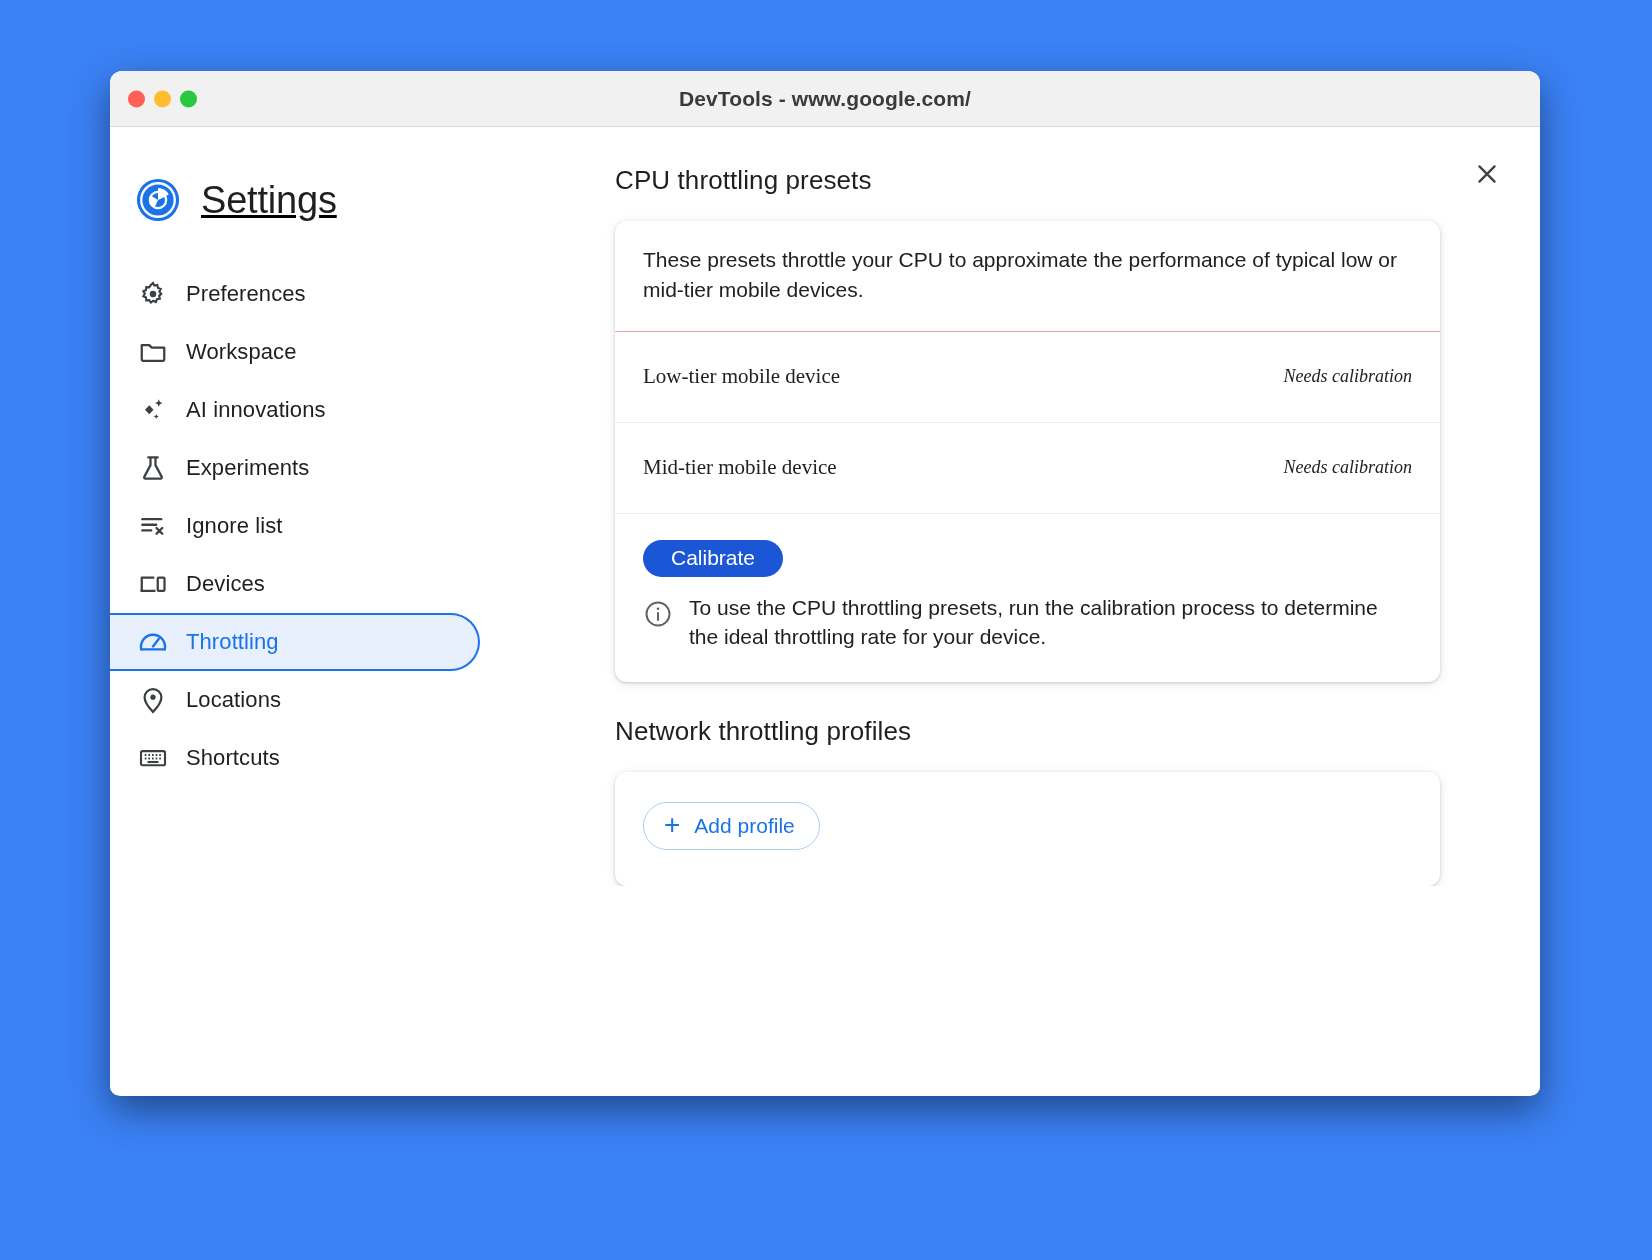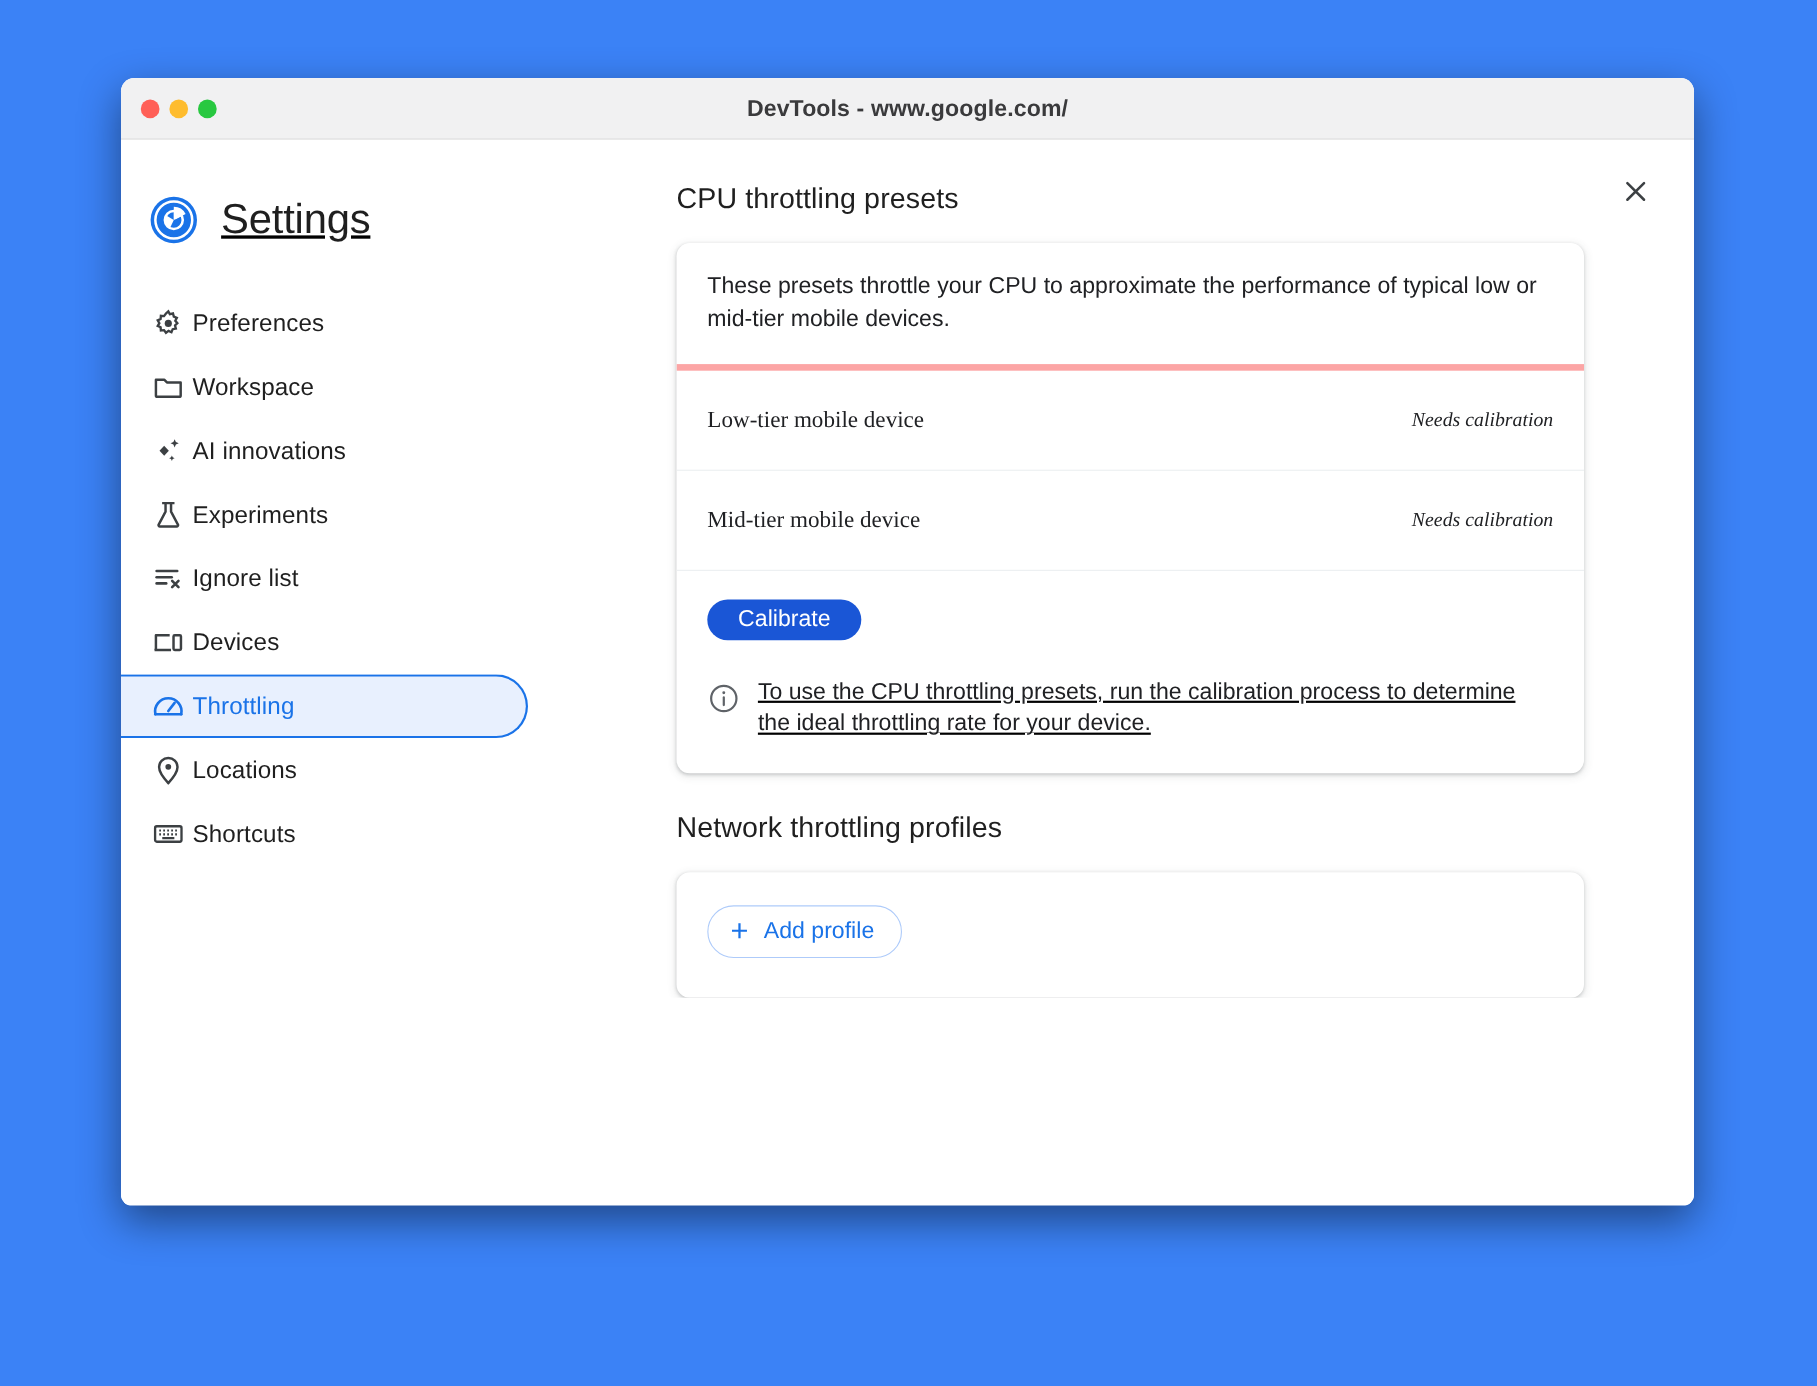--- a/index.html
+++ b/index.html
@@ -116,21 +116,21 @@
     color: #1f1f1f;
     font-weight: normal;
     letter-spacing: -0.2px;
   }
 
   .nav { display: flex; flex-direction: column; }
 
   .nav-item {
     display: flex;
     align-items: center;
-    gap: 6px;
+    gap: 17px;
     height: 58px;
     padding-left: 27px;
     border: 2px solid transparent;
     border-left: none;
     border-radius: 0 29px 29px 0;
     margin-right: 28px;
     cursor: pointer;
     color: #1f1f1f;
   }
   .nav-item .nav-icon {
@@ -167,21 +167,21 @@
 
   .card {
     background: #ffffff;
     border-radius: 12px;
     box-shadow: 0 1px 3px rgba(60,64,67,0.22), 0 2px 8px 1px rgba(60,64,67,0.10);
     overflow: hidden;
   }
 
   .card-desc {
     padding: 24px 28px 26px 28px;
-    border-bottom: 6px solid #fca5a5;
+    border-bottom: 1px solid #fca5a5;
     font-size: 21px;
     line-height: 1.42;
     color: #202124;
     max-width: 840px;
   }
 
   .preset-row {
     display: flex;
     align-items: center;
     justify-content: space-between;
@@ -216,23 +216,22 @@
     border-radius: 25px;
     font-size: 21px;
     font-family: "Liberation Sans", sans-serif;
     cursor: pointer;
   }
 
   .info-block {
     display: flex;
     align-items: flex-start;
     gap: 16px;
-    margin-top: 32px;
+    margin-top: 16px;
     max-width: 830px;
-    text-decoration: underline;
   }
   .info-icon {
     flex: 0 0 30px;
     width: 30px; height: 30px;
     margin-top: 6px;
     color: #5f6368;
   }
   .info-text {
     font-size: 21px;
     line-height: 1.42;

